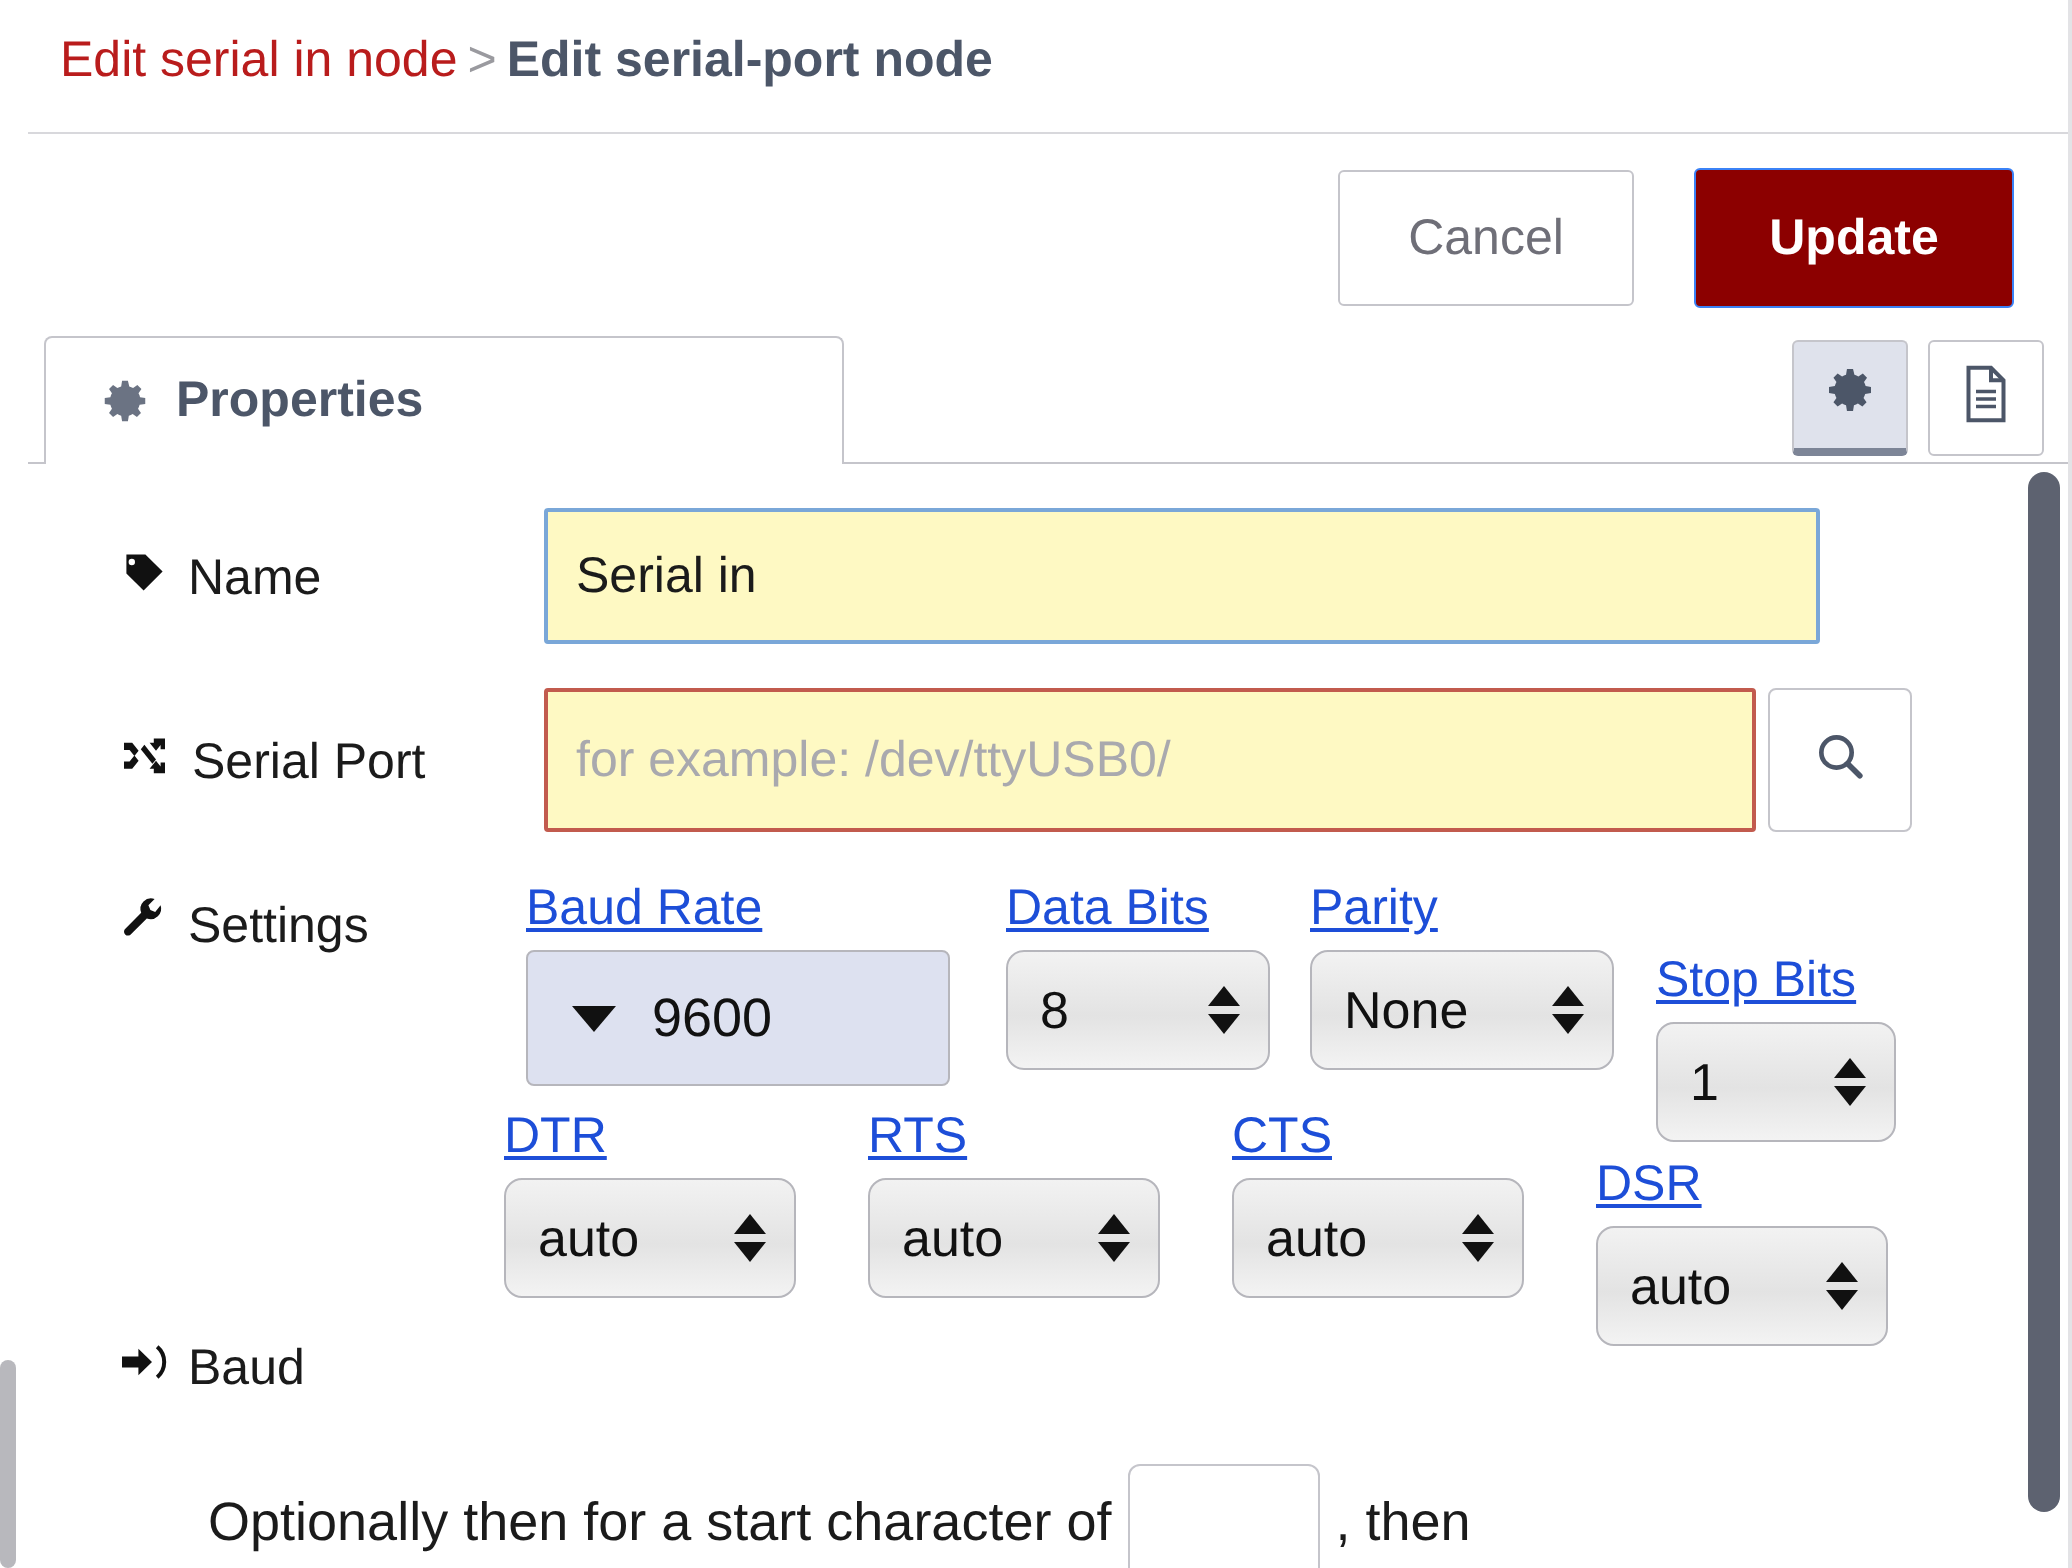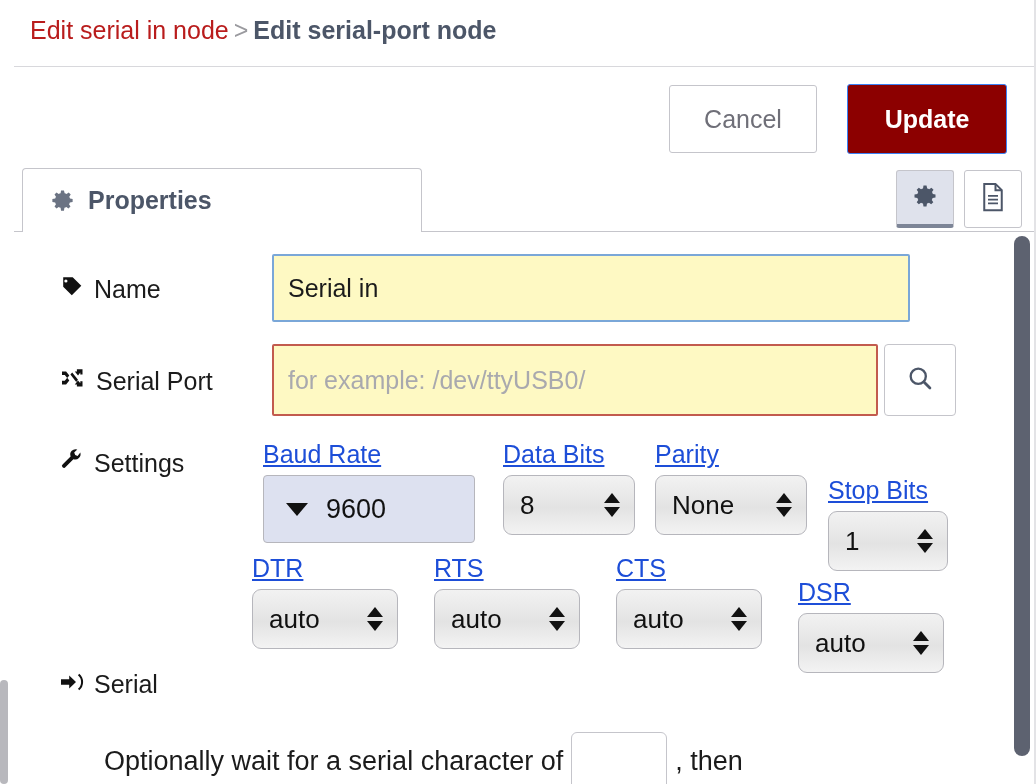--- a/index.html
+++ b/index.html
@@ -453,25 +453,25 @@
       </div>
 
       <div class="row row-input">
         <div class="field-label">
           <span>
             <svg width="24" height="22" viewBox="0 0 24 22">
               <path fill="#111111" d="M1 8.2h8.2V4.4L16 11l-6.8 6.6v-3.8H1z"></path>
               <path fill="none" stroke="#111111" stroke-width="2" d="M18.6 3.4a10 10 0 0 1 0 15.2"></path>
             </svg>
           </span>
-          <span class="lbl-text">Serial</span>
+          <span class="lbl-text">Baud</span>
         </div>
 
         <div class="sentence">
-          <span>Optionally wait for a serial character of</span>
+          <span>Optionally then for a start character of</span>
           <input class="startchar" type="text" value="" style="">
           <span>, then</span>
         </div>
       </div>
 
     </div>
 
     <div class="scroll-track">
       <div class="scroll-thumb"></div>
     </div>

